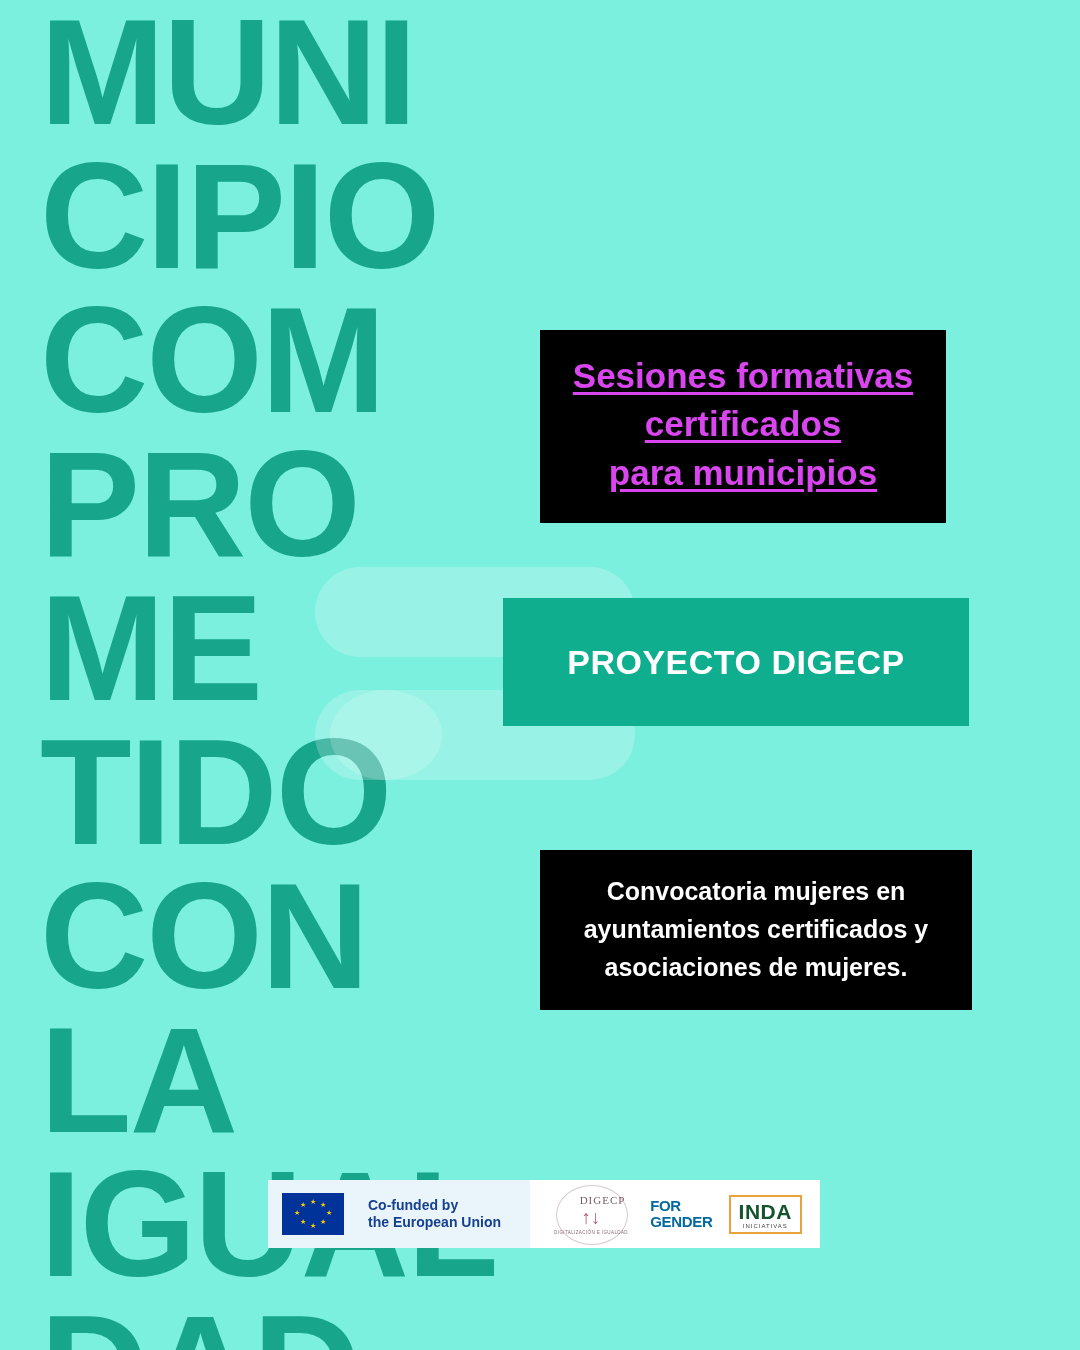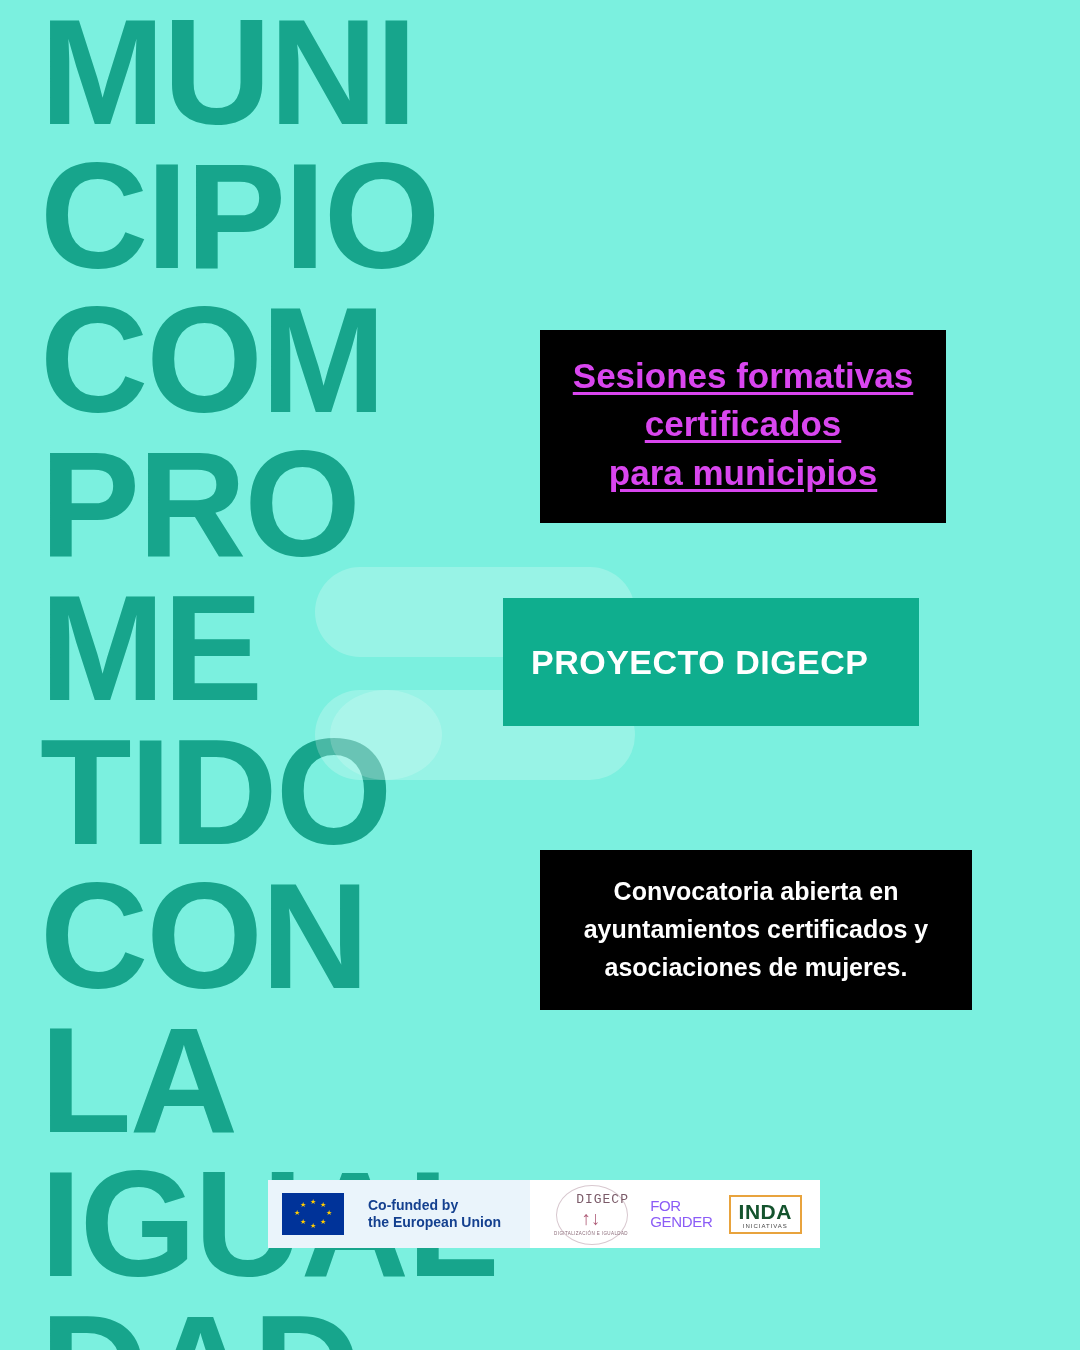--- a/index.html
+++ b/index.html
@@ -86,31 +86,30 @@
     line-height: 1.38;
     text-decoration: underline;
     text-underline-offset: 4px;
   }
 
   
   .project-band {
     position: absolute;
     left: 503px;
     top: 598px;
-    width: 388px;
+    width: 466px;
     height: 128px;
     background: #0fae8e;
     color: #ffffff;
     display: flex;
     align-items: center;
-    justify-content: flex-start;
+    justify-content: center;
     font-size: 34px;
     font-weight: 800;
     letter-spacing: 0.5px;
-    padding-left: 28px;
   }
 
   
   .note-block {
     position: absolute;
     left: 540px;
     top: 850px;
     width: 432px;
     background: #000000;
     color: #ffffff;
@@ -183,22 +182,22 @@
   .digecp-ring {
     position: absolute;
     left: 8px;
     top: 2px;
     width: 70px;
     height: 58px;
     border: 1px solid #d8c8cf;
     border-radius: 50%;
   }
   .digecp-top {
-    font-family: Liberation Mono, monospace;
-    font-size: 13px;
+    font-family: Liberation Serif, serif;
+    font-size: 11px;
     color: #7a5a68;
     letter-spacing: 1px;
     position: relative;
     margin-left: 23px;
   }
   .digecp-mark {
     font-size: 19px;
     color: #b05f7a;
     font-weight: 700;
     position: relative;
@@ -207,22 +206,22 @@
   }
   .digecp-bottom {
     font-size: 4.5px;
     color: #8a6a78;
     letter-spacing: 0.4px;
     position: relative;
     margin-top: 3px;
   }
   .logo-forgender {
     font-size: 15px;
-    font-weight: 400;
-    color: #8b5cf6;
+    font-weight: 700;
+    color: #0369a1;
     line-height: 1.05;
     letter-spacing: -0.3px;
   }
   .logo-inda {
     border: 2px solid #e8a33d;
     padding: 4px 8px 3px 8px;
     text-align: center;
   }
   .inda-main {
     color: #14532d;
@@ -264,21 +263,21 @@
     <div class="line">Sesiones formativas</div>
     <div class="line">certificados </div>
     <div class="line">para municipios</div>
   </div>
 
   <div class="project-band">
     <span>PROYECTO DIGECP</span>
   </div>
 
   <div class="note-block">
-    <div class="line">Convocatoria abierta en</div>
+    <div class="line">Convocatoria mujeres en</div>
     <div class="line">ayuntamientos certificados y</div>
     <div class="line">asociaciones de mujeres.</div>
   </div>
 
   <div class="logos">
 
     <div class="logo-eu">
       <div class="eu-flag">
         <span style="left:28px; top:5px;">★</span>
         <span style="left:38px; top:8px;">★</span>

